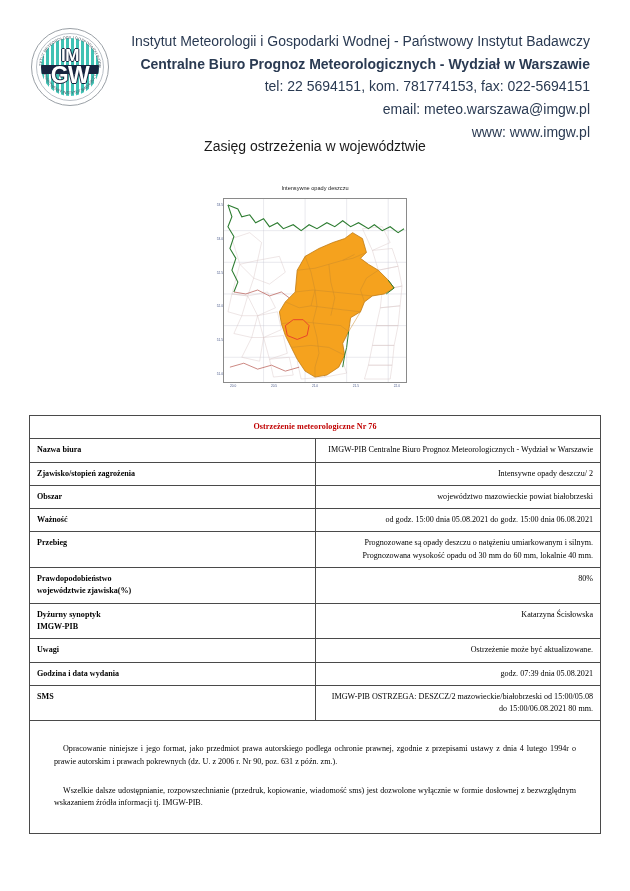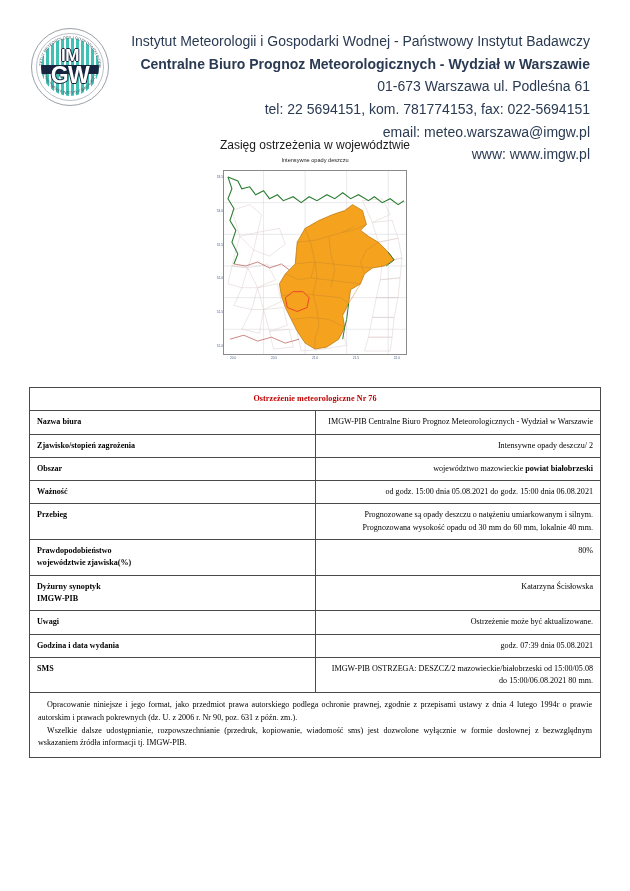--- a/index.html
+++ b/index.html
@@ -102,23 +102,23 @@
   }
   .header-text .bold { font-weight: bold; }
 
   
   .map-section {
     text-align: center;
     padding-top: 34px;
   }
   .map-title {
     font-family: "Liberation Sans", sans-serif;
-    font-size: 12px;
+    font-size: 14px;
     color: #1a1a1a;
-    margin-bottom: 5px;
+    margin-bottom: 31px;
   }
   .map-sub {
     font-family: "Liberation Sans", sans-serif;
     font-size: 5.6px;
     color: #222222;
     margin-bottom: 7px;
   }
   .map-box {
     width: 184px;
     height: 185px;
@@ -179,33 +179,33 @@
     font-size: 10.2px;
     padding: 6px 4px 7px 4px;
     letter-spacing: 0.1px;
   }
   td.lbl {
     width: 148px;
     font-weight: bold;
     white-space: pre-line;
   }
   td.val { font-weight: normal; text-align: right; }
-  td.val .b { font-weight: bold; }
+  td.val .b { font-weight: normal; }
 
   
   .footer {
     margin: 0 29px;
     border: 1px solid #4a4a4a;
     border-top: none;
     padding: 6px 8px 7px 8px;
     font-size: 8.1px;
     line-height: 1.55;
     text-align: justify;
   }
-  .footer p { margin: 0; text-indent: 9px; }
+  .footer p { margin: 16px; text-indent: 9px; }
 </style>
 </head>
 <body>
 
 <div class="header">
   <div class="logo-wrap">
     <div class="logo">
       <div class="logo-ring"></div>
       <div class="logo-disc">
         <div class="logo-band"></div>
@@ -225,21 +225,20 @@
       <div class="logo-txt">
         <span class="l1">IM</span>
         <span class="l2">GW</span>
       </div>
     </div>
   </div>
 
   <div class="header-text">
     <div>Instytut Meteorologii i Gospodarki Wodnej - Państwowy Instytut Badawczy</div>
     <div class="bold">Centralne Biuro Prognoz Meteorologicznych - Wydział w Warszawie</div>
-    <div>01-673 Warszawa ul. Podleśna 61</div>
     <div>tel: 22 5694151, kom. 781774153, fax: 022-5694151</div>
     <div>email: meteo.warszawa@imgw.pl</div>
     <div>www: www.imgw.pl</div>
   </div>
 </div>
 
 <div class="map-section">
   <div class="map-title">Zasięg ostrzeżenia w województwie</div>
   <div class="map-sub">Intensywne opady deszczu</div>
 

